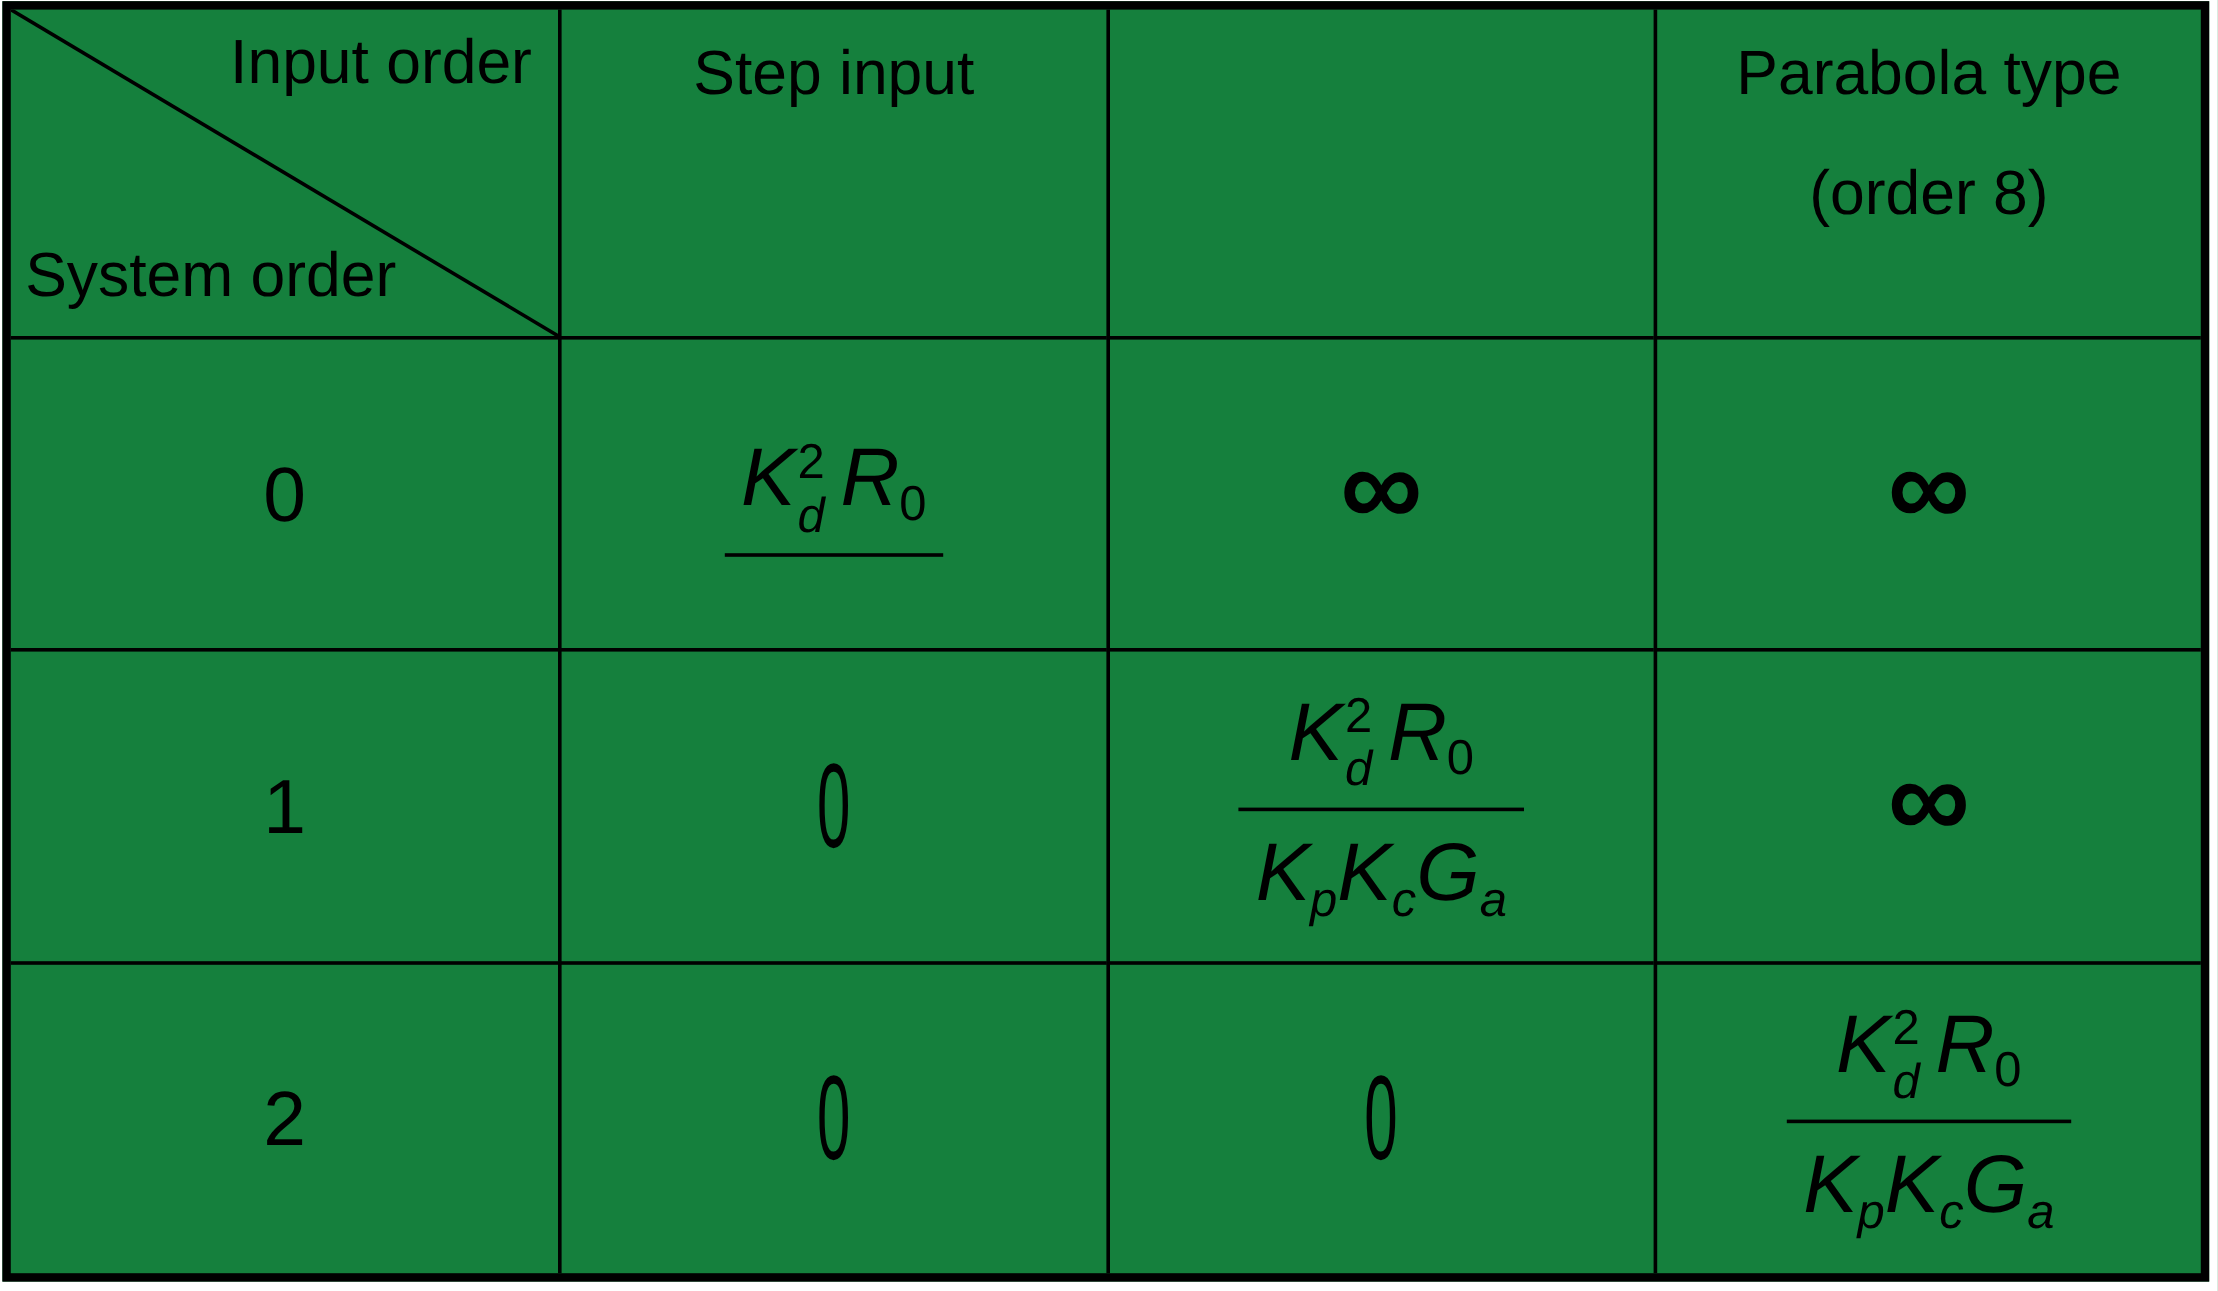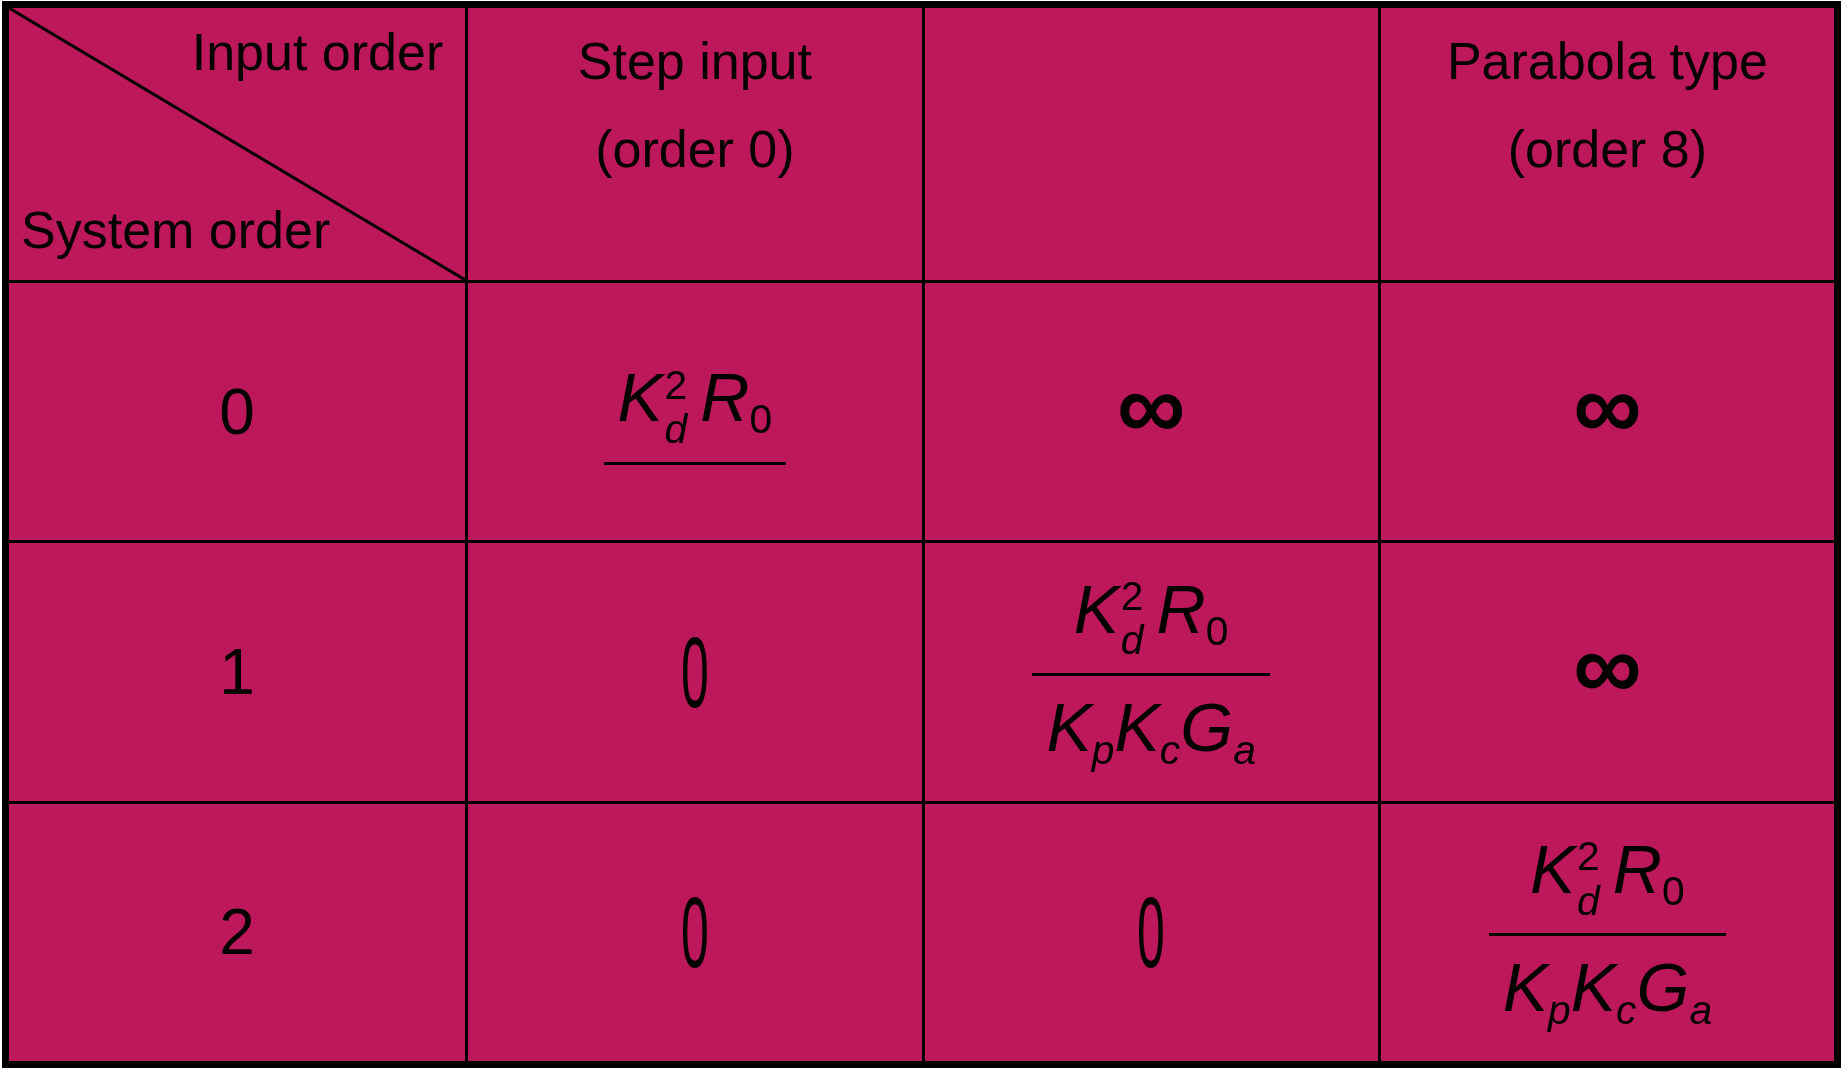--- a/index.html
+++ b/index.html
@@ -1,34 +1,34 @@
 <!DOCTYPE html>
 <html><head>
 <meta charset="utf-8">
 <style>
   html,body{margin:0;padding:0;background:#ffffff;}
   body{width:1848px;height:1076px;position:relative;font-family:"Liberation Sans","DejaVu Sans",sans-serif;color:#000;}
 
   .tbl{
     position:absolute;left:2px;top:1px;width:1839px;height:1067px;
-    box-sizing:border-box;border:7px solid #000;background:#be185d;
+    box-sizing:border-box;border:7px solid #000;background:#15803d;
     display:grid;
     grid-template-columns:1fr 1fr 1fr 1fr;
     grid-template-rows:272px 1fr 1fr 1fr;
   }
   .c{
     border-left:3px solid #000;border-top:3px solid #000;
     display:flex;align-items:center;justify-content:center;
     position:relative;overflow:visible;
   }
   .c.nl{border-left:none;}
   .c.nt{border-top:none;}
 
   
-  .head{flex-direction:column;justify-content:flex-start;padding-top:24px;gap:28px;font-size:52px;line-height:1.15;}
+  .head{flex-direction:column;justify-content:flex-start;padding-top:24px;gap:40px;font-size:52px;line-height:1.15;}
 
   
   .corner{display:block;}
   .corner svg{position:absolute;left:0;top:0;width:100%;height:100%;display:block;}
   .corner .ct{position:absolute;top:14px;right:22px;font-size:52px;}
   .corner .cb{position:absolute;bottom:20px;left:12px;font-size:52px;}
 
   
   .rlab{font-size:64px;}
 
@@ -57,21 +57,20 @@
   <div class="c nl nt corner">
     <svg viewBox="0 0 100 100" preserveAspectRatio="none">
       <line x1="0" y1="0" x2="100" y2="100" stroke="#000" stroke-width="3" vector-effect="non-scaling-stroke"></line>
     </svg>
     <div class="ct">Input order</div>
     <div class="cb">System order</div>
   </div>
 
   <div class="c nt head">
     <div>Step input</div>
-    <div>(order 0)</div>
   </div>
 
   <div class="c nt head">
   </div>
 
   <div class="c nt head">
     <div>Parabola type</div>
     <div>(order 8)</div>
   </div>
 

